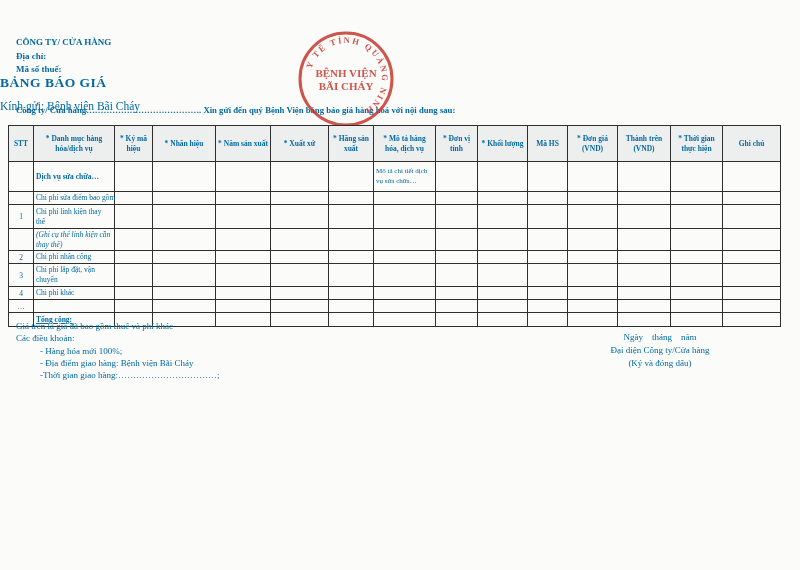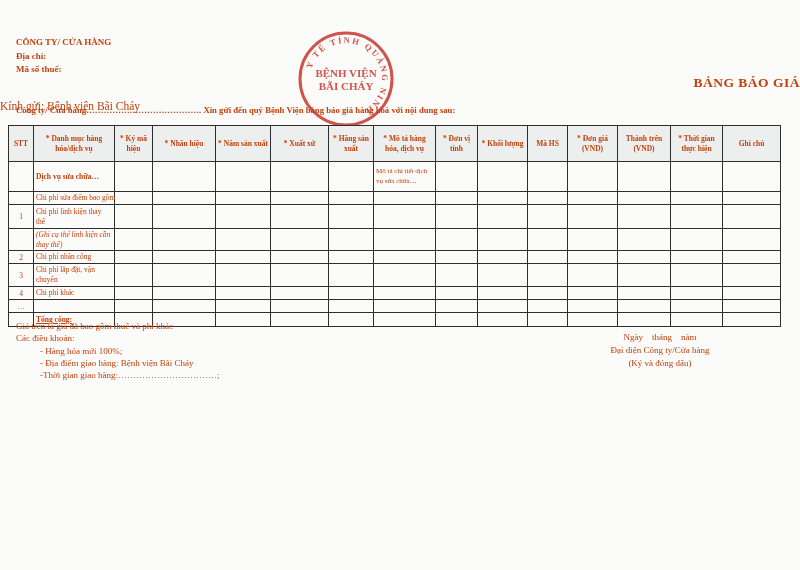--- a/index.html
+++ b/index.html
@@ -1,24 +1,24 @@
 <!DOCTYPE html>
 <html><head>
 <meta charset="utf-8">
 <style>
   html,body{margin:0;padding:0;}
   .page{
     position:relative; width:800px; height:570px; overflow:hidden;
-    background:#fbfbf9; color:#c2410c;
+    background:#fbfbf9; color:#0369a1;
     font-family:"Liberation Serif", serif;
   }
   
   .company{position:absolute; left:16px; top:36px; font-weight:bold; font-size:9px; line-height:13.5px;}
   
-  .title{position:absolute; left:0; top:75px; width:100%; text-align:right; font-weight:bold; font-size:13.5px; letter-spacing:.5px;}
+  .title{position:absolute; left:0; top:75px; width:100%; text-align:left; font-weight:bold; font-size:13.5px; letter-spacing:.5px;}
   .recipient{position:absolute; left:0; top:100px; width:100%; text-align:left; font-weight:normal; font-size:11.5px;}
   .intro{position:absolute; left:16px; top:105px; width:770px; font-weight:bold; font-size:8.7px;}
   
   .stamp{position:absolute; left:296px; top:29px; width:100px; height:100px; opacity:.85; pointer-events:none;}
   
   table.quote{
     position:absolute; left:8px; top:125px; width:772px;
     border-collapse:collapse; table-layout:fixed;
     font-size:7.5px;
   }

